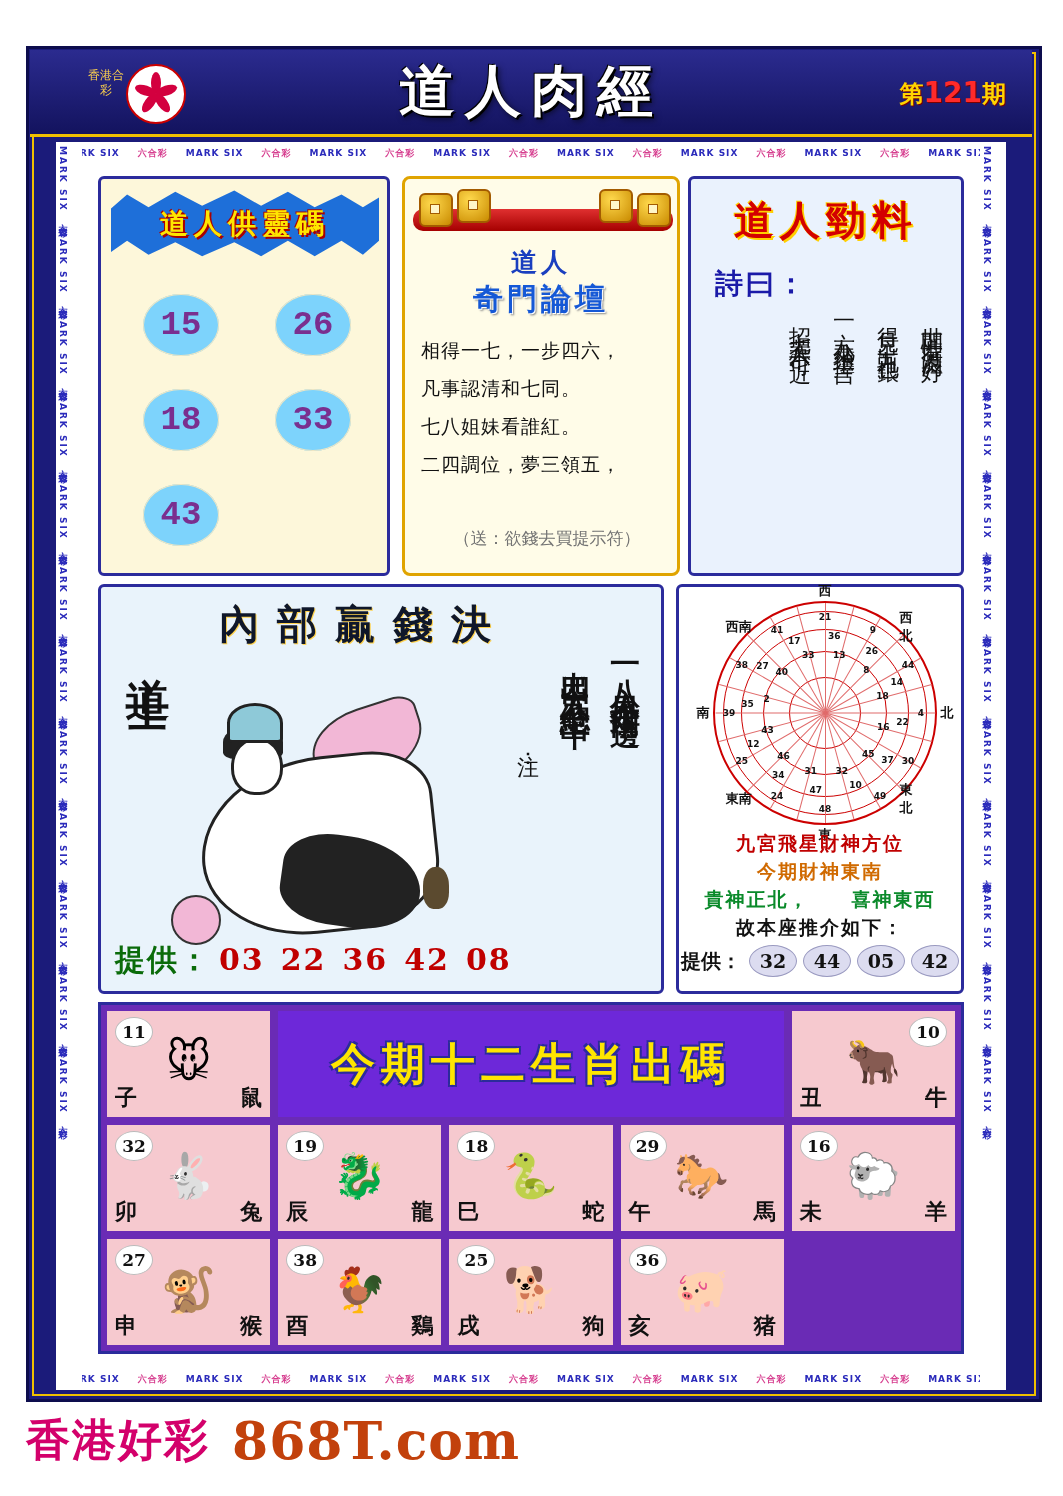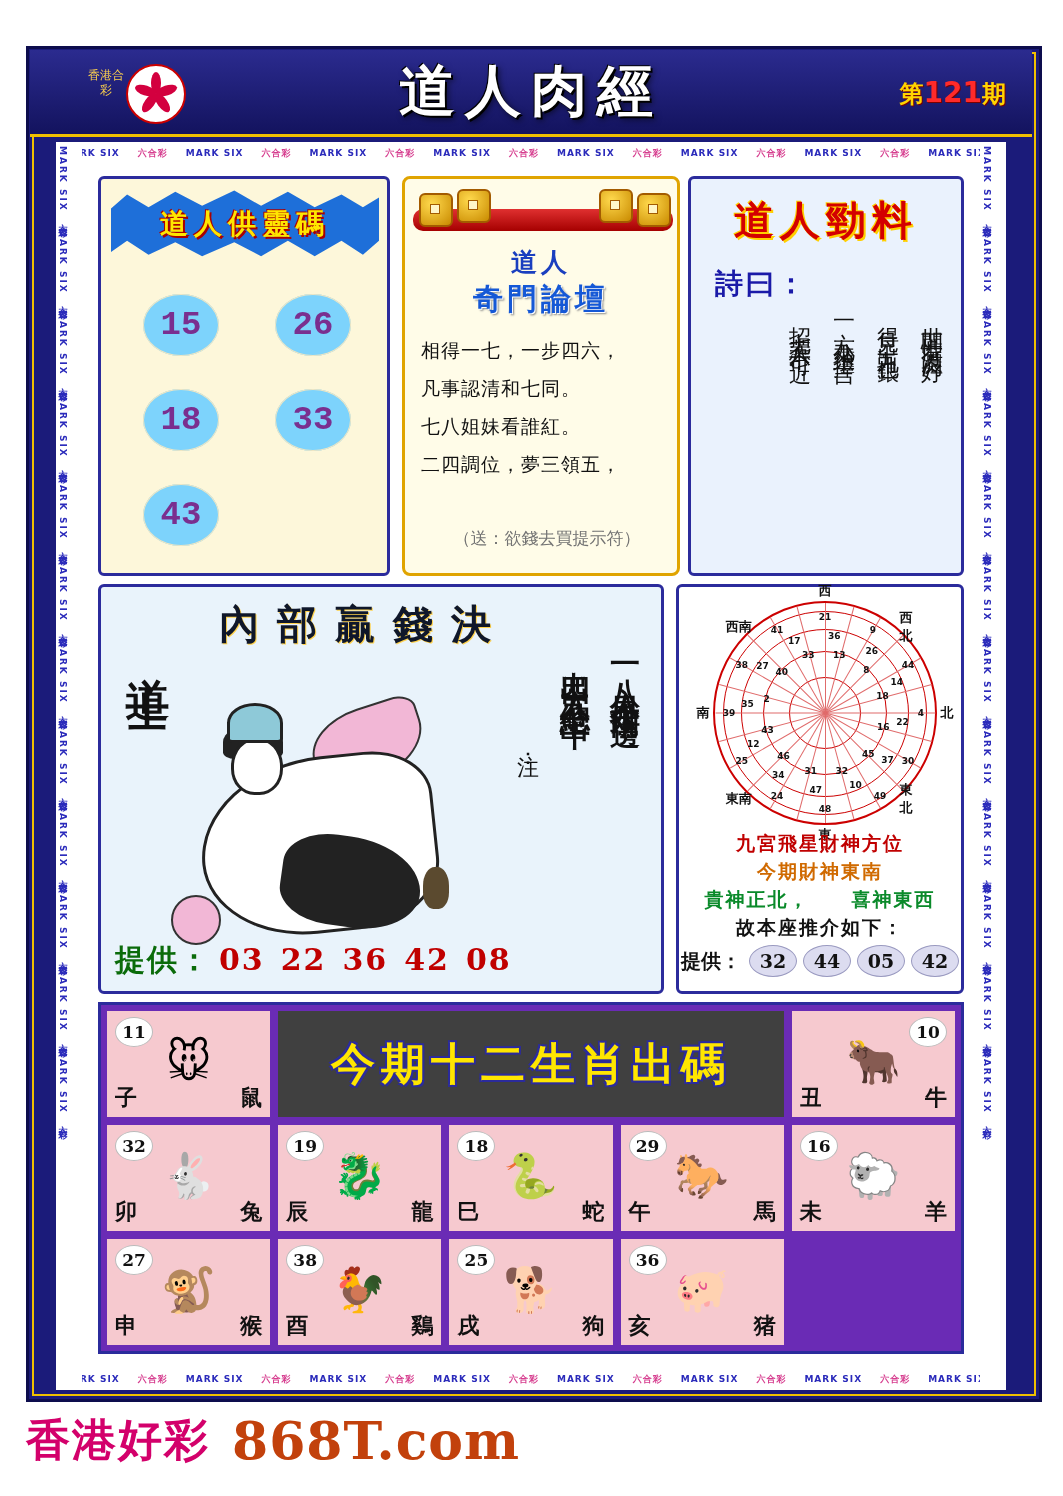--- a/index.html
+++ b/index.html
@@ -346,21 +346,21 @@
   }
   .zcell .animal{
     position:absolute;right:8px;bottom:4px;font-size:22px;font-weight:bold;color:#111;
     font-family:"DejaVu Serif",serif;
   }
   .zcell .art{
     position:absolute;left:50%;top:48%;transform:translate(-50%,-50%);
     font-size:44px;line-height:1;
   }
   .zbanner{
-    grid-column:2 / span 3;background:#404040;border:2px solid #6a2bb5;
+    grid-column:2 / span 3;background:#6d28d9;border:2px solid #6a2bb5;
     display:flex;align-items:center;justify-content:center;
   }
   .zbanner-text{
     font-size:44px;font-weight:bold;color:#ffe600;letter-spacing:6px;
     text-shadow:2px 2px 0 #2b2b9c,-2px -2px 0 #2b2b9c,2px -2px 0 #2b2b9c,-2px 2px 0 #2b2b9c;
     font-family:"DejaVu Serif",serif;
   }
 
   
   .footer{

